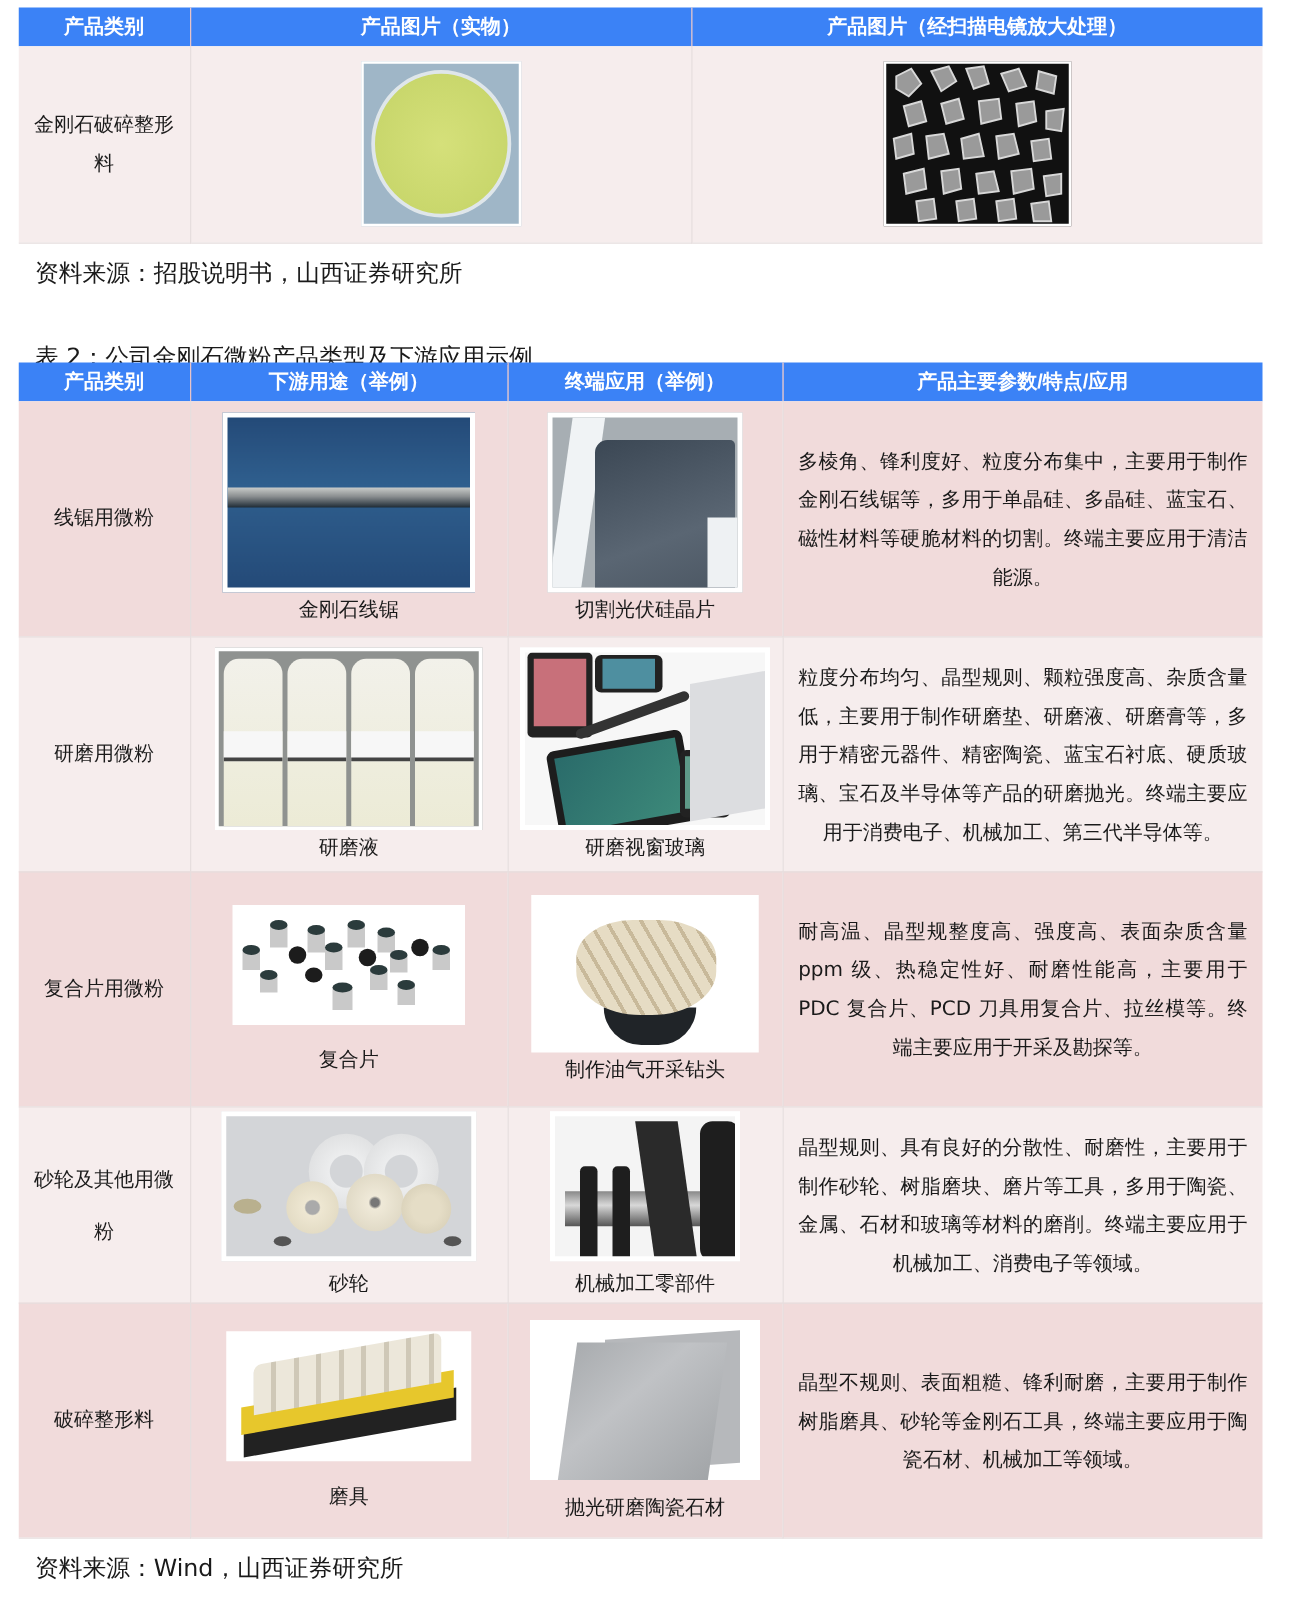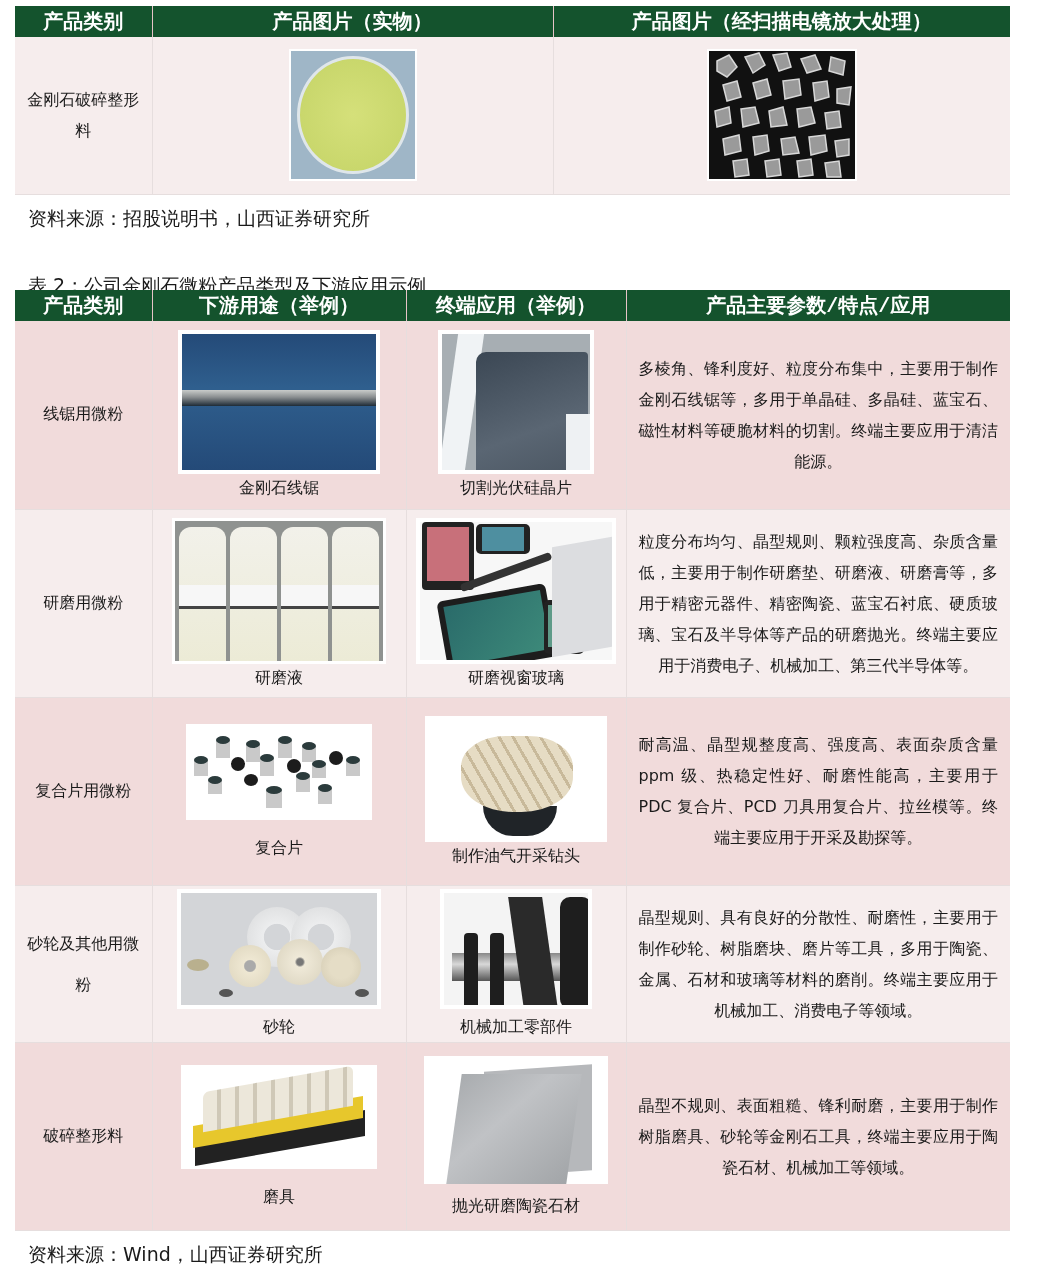--- a/index.html
+++ b/index.html
@@ -3,22 +3,22 @@
 <meta charset="utf-8">
 <style>
   * { box-sizing: border-box; margin: 0; padding: 0; }
   body {
     width: 1040px; height: 1278px; background: #ffffff;
     font-family: "DejaVu Serif", "Liberation Serif", serif;
     color: #1a1a1a; position: relative; overflow: hidden;
   }
   table { border-collapse: collapse; position: absolute; left: 15px; table-layout: fixed; }
   th {
-    background: #14532d; color: #fff; font-family: Liberation Mono, monospace;
-    font-weight: bold; font-size: 20px; height: 31px; text-align: center;
+    background: #3b82f6; color: #fff; font-family: Liberation Sans, sans-serif;
+    font-weight: bold; font-size: 16px; height: 31px; text-align: center;
     border-right: 1px solid #e7c3c8;
   }
   th:last-child { border-right: none; }
   td {
     text-align: center; vertical-align: middle; font-family: "DejaVu Sans", sans-serif;
     font-size: 16px; border-right: 1px solid #e6dede; border-bottom: 1px solid #e6dede;
   }
   td:last-child { border-right: none; }
   tr.pink td { background: #f1dbdb; }
   tr.light td { background: #f6eded; }

